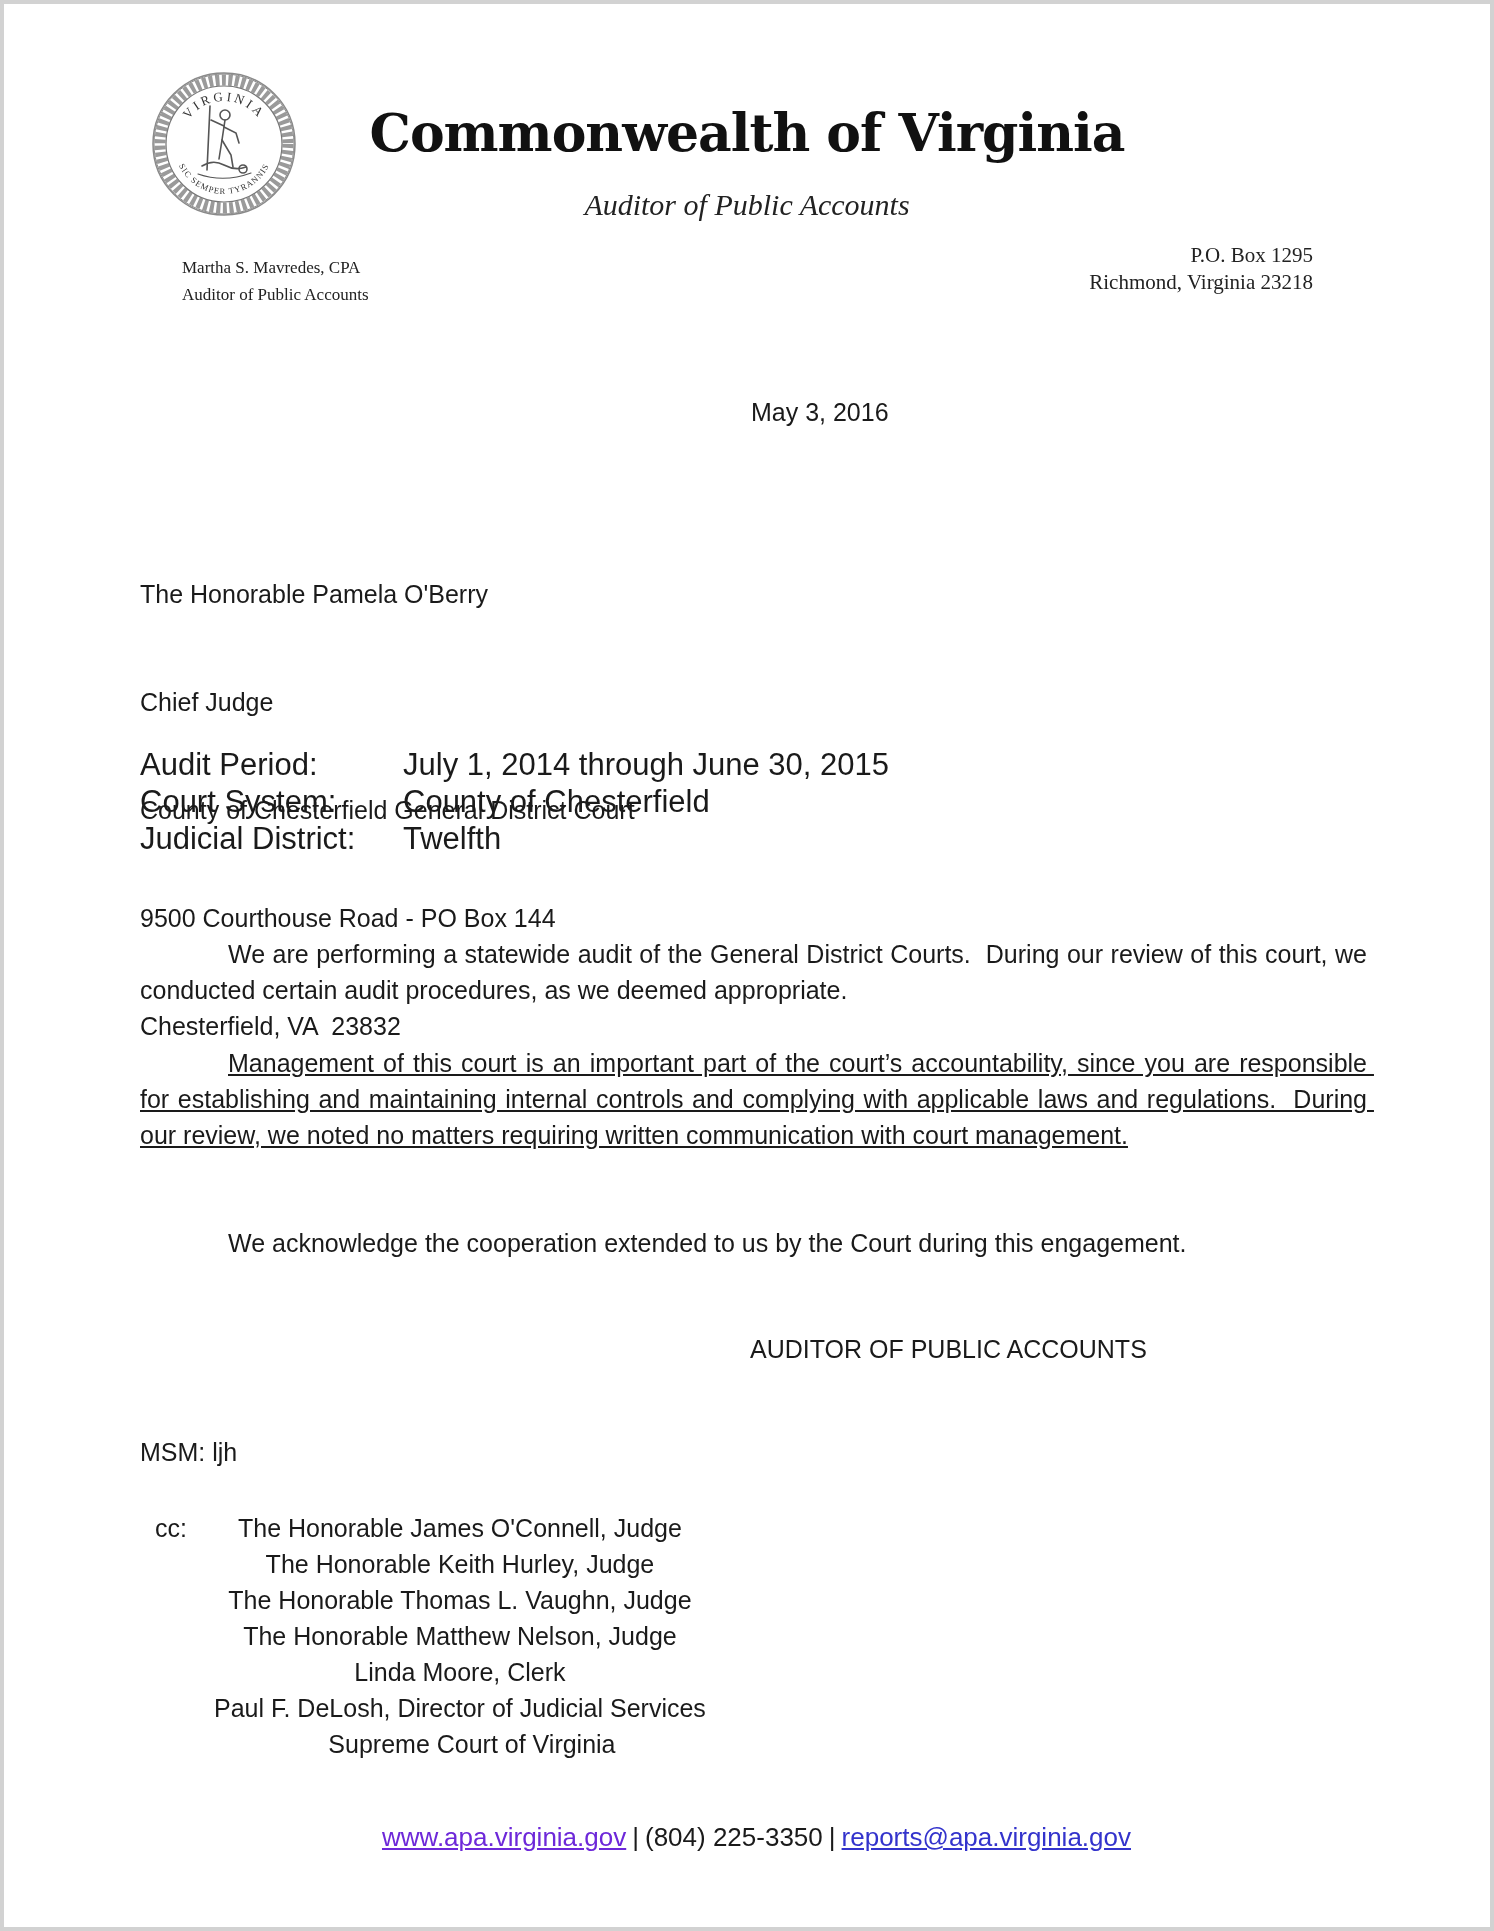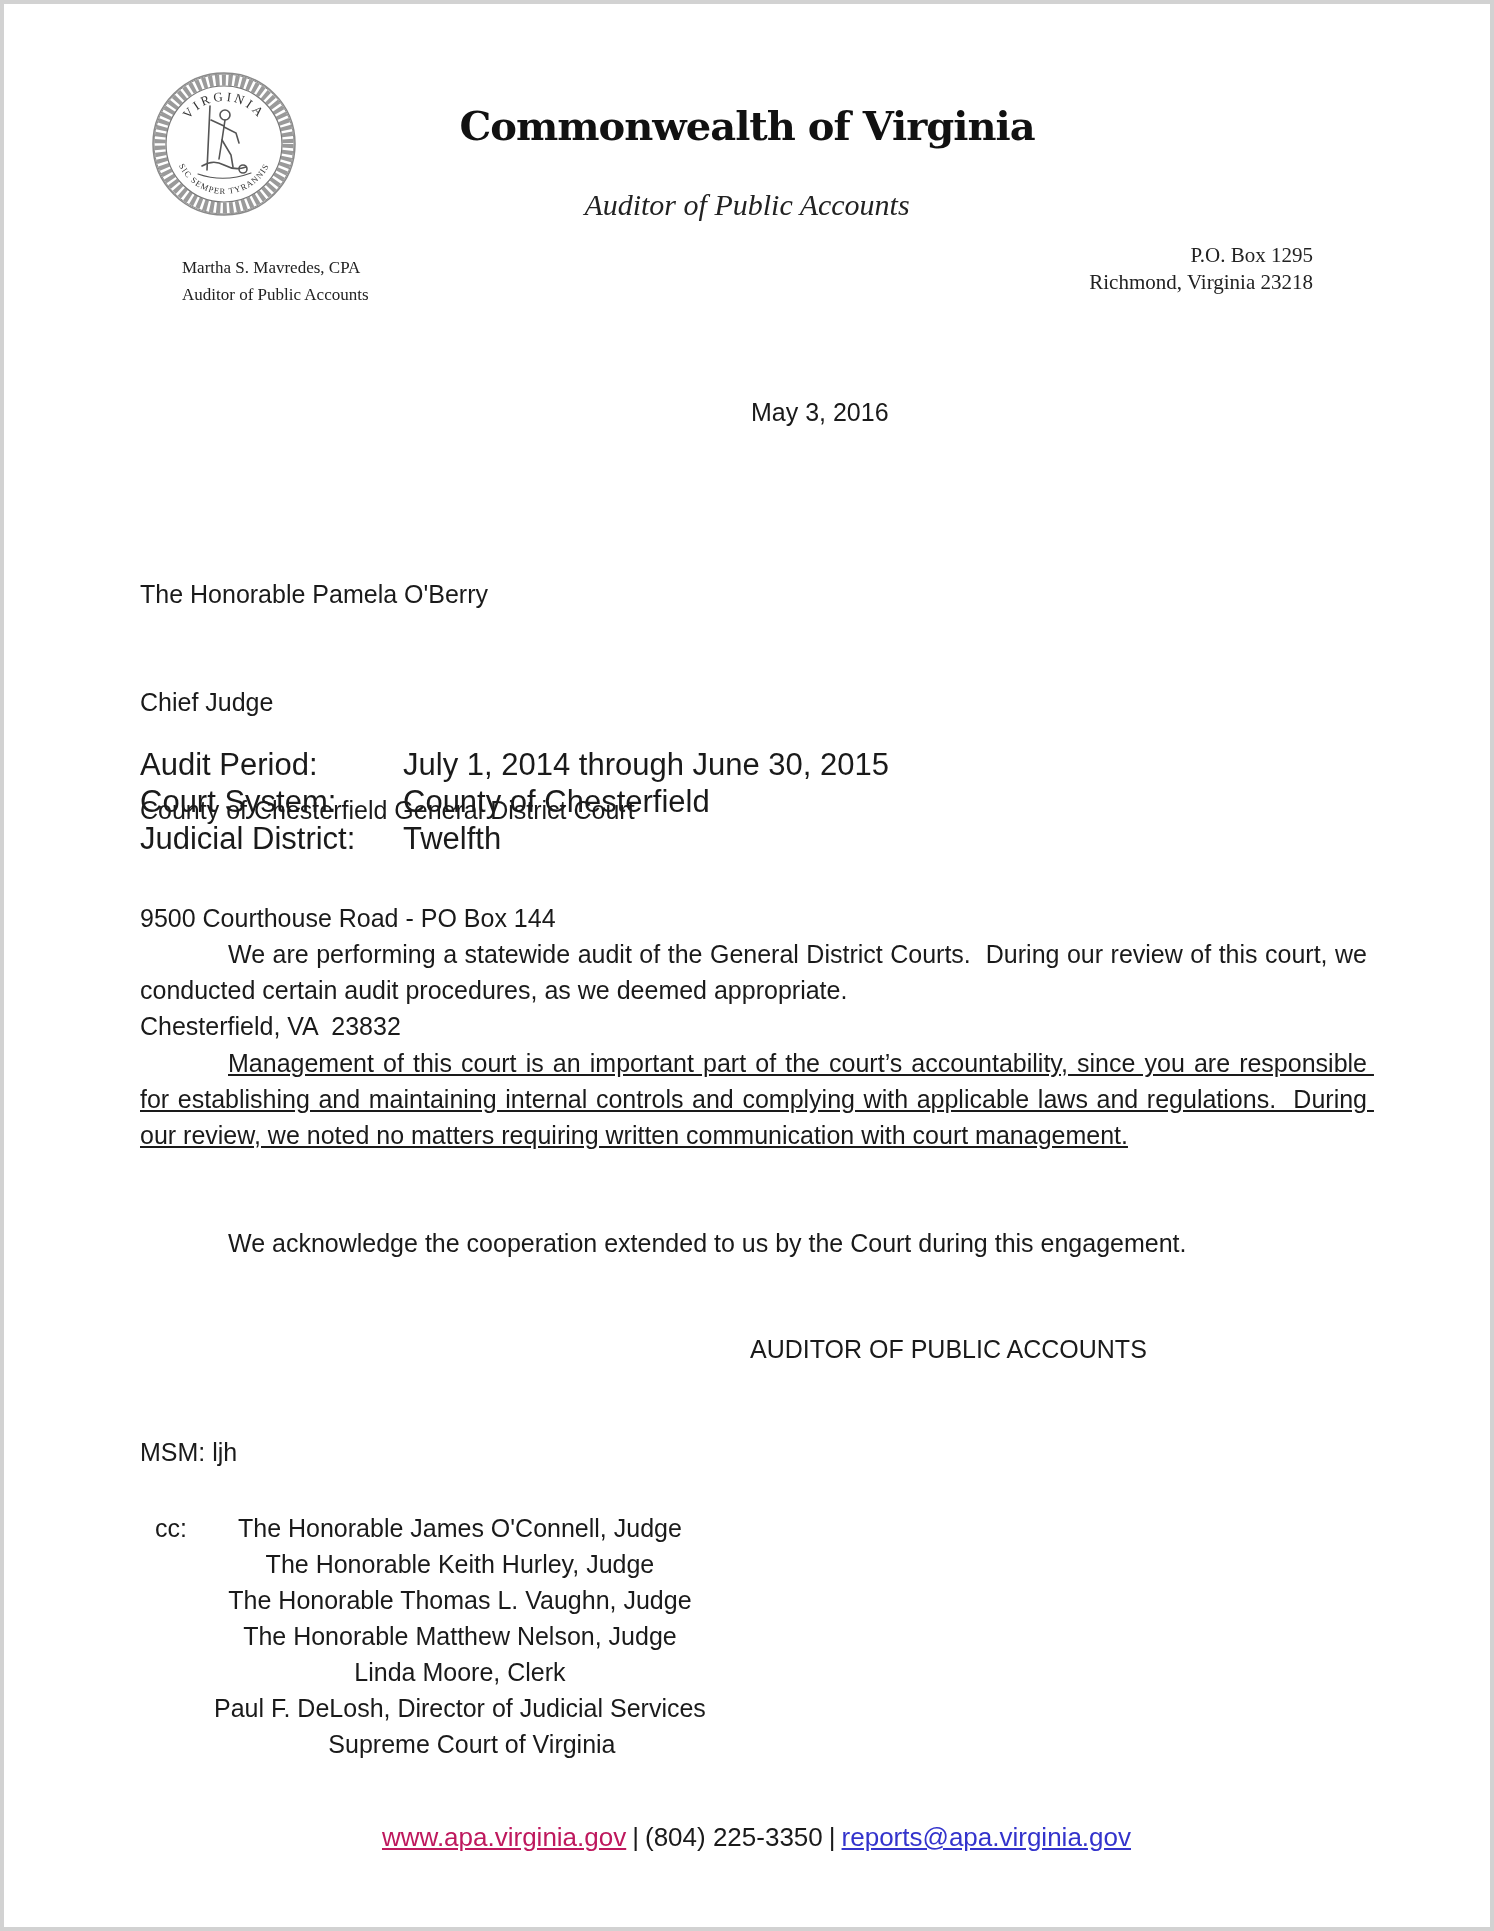--- a/index.html
+++ b/index.html
@@ -14,21 +14,21 @@
     overflow:hidden;
   }
   .abs{position:absolute;}
   
   .seal{left:146px;top:66px;width:148px;height:148px;}
   .lh-title{
     left:0;top:98px;width:100%;
     text-align:center;
     font-family:"DejaVu Serif", serif;
     font-weight:bold;
-    font-size:40px;
+    font-size:52px;
     letter-spacing:-1px;
     color:#111;
   }
   .lh-subtitle{
     left:0;top:184px;width:100%;
     text-align:center;
     font-family:"Liberation Serif", serif;
     font-style:italic;
     font-size:30px;
     color:#222;
@@ -161,16 +161,16 @@
       <div>The Honorable Keith Hurley, Judge</div>
       <div>The Honorable Thomas L. Vaughn, Judge</div>
       <div>The Honorable Matthew Nelson, Judge</div>
       <div>Linda Moore, Clerk</div>
       <div>Paul F. DeLosh, Director of Judicial Services</div>
       <div class="cc-indent">Supreme Court of Virginia</div>
     </div>
   </div>
 
   <div class="abs footer">
-    <span class="link" id="website-link" style="color: #be185d; margin-left: 19px;">www.apa.virginia.gov</span><span class="sep">|</span><span>(804) 225-3350</span><span class="sep">|</span><span class="link" id="email-link" style="color: rgb(51, 51, 204);">reports@apa.virginia.gov</span>
+    <span class="link" id="website-link" style="color: #6d28d9; margin-left: 19px;">www.apa.virginia.gov</span><span class="sep">|</span><span>(804) 225-3350</span><span class="sep">|</span><span class="link" id="email-link" style="color: rgb(51, 51, 204);">reports@apa.virginia.gov</span>
   </div>
 
 </div>
 
 </body></html>

